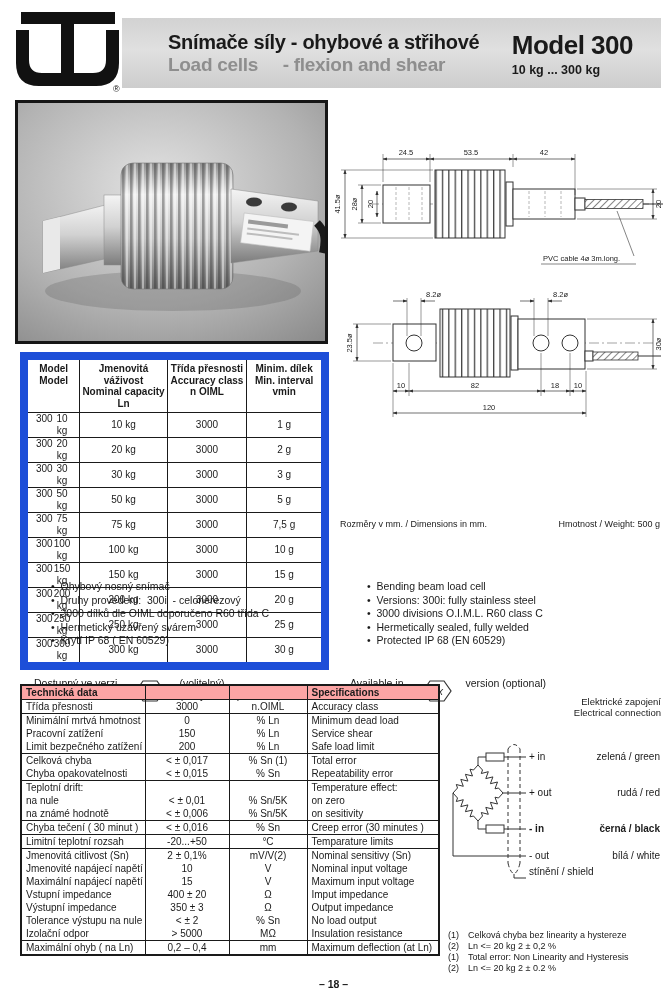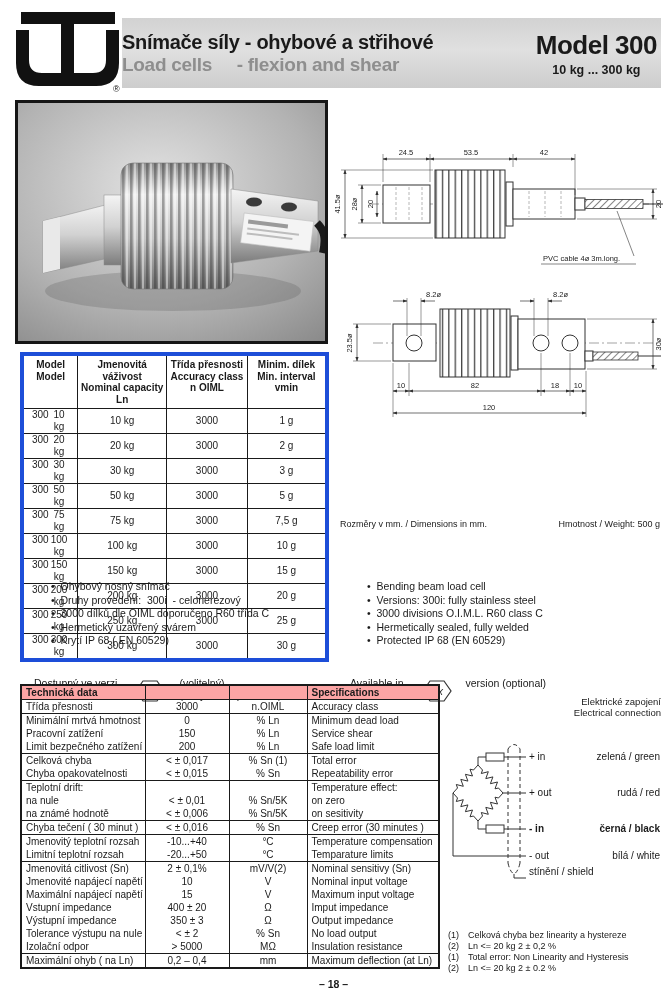--- a/index.html
+++ b/index.html
@@ -4,39 +4,39 @@
 <style>
   html,body{margin:0;padding:0;background:#888;}
   .page{position:relative;width:667px;height:1008px;background:#fff;margin:0 auto;
         font-family:"Liberation Sans",sans-serif;color:#1a1a1a;overflow:hidden;}
 
   
   .logo{position:absolute;left:14px;top:10px;}
   .header-bar{position:absolute;left:122px;top:18px;width:539px;height:70px;
     background:linear-gradient(to bottom,#d2d2d2,#e0e0e0 45%,#cdcdcd);
     display:flex;justify-content:space-between;align-items:center;}
-  .titles{}
+  .titles{padding-left:12px;margin-left:34px;}
   .title-cs{font-size:20px;font-weight:bold;letter-spacing:-0.3px;}
   .title-en{font-size:19px;font-weight:bold;color:#8e8e8e;white-space:pre;letter-spacing:-0.3px;}
-  .model-box{text-align:center;padding-right:4px;}
+  .model-box{text-align:left;padding-right:28px;}
   .model-name{font-size:26px;font-weight:bold;letter-spacing:-0.5px;}
   .model-range{font-size:12.5px;font-weight:bold;margin-top:2px;}
 
   
   .photo{position:absolute;left:15px;top:100px;width:307px;height:238px;border:3px solid #161616;}
 
   
   .drawings{position:absolute;left:333px;top:142px;width:332px;height:286px;}
   .dwg text{font-size:7.5px;fill:#222;}
   .dim-note{position:absolute;left:340px;top:519px;font-size:9px;}
   .weight-note{position:absolute;left:470px;top:519px;width:190px;text-align:right;font-size:9px;}
 
   
   table{border-collapse:collapse;}
-  .models-table{position:absolute;left:20px;top:352px;width:309px;border:4px solid #1d4ed8;}
+  .models-table{position:absolute;left:20px;top:352px;width:309px;border:8px solid #1d4ed8;}
   .models-table th,.models-table td{border:1px solid #1a1a1a;font-size:10px;padding:0;}
   .models-table th{font-weight:bold;line-height:11.5px;padding:3px 1px;text-align:center;vertical-align:top;}
   .models-table td{height:13px;text-align:center;line-height:12px;}
   .mcol1{display:flex;justify-content:space-between;padding:0 8px 0 8px;}
 
   
   .features{position:absolute;font-size:10.5px;line-height:13.5px;}
   .features-cs{left:22px;top:551px;width:308px;}
   .features-en{left:338px;top:551px;width:325px;}
   .features ul{margin:12px;padding:17px;list-style:none;}
@@ -513,26 +513,20 @@
           <td>&lt; ± 0,006</td>
           <td>% Sn/5K</td>
           <td>on sesitivity</td>
         </tr>
         <tr class="gend">
           <td>Chyba tečení ( 30 minut )</td>
           <td>&lt; ± 0,016</td>
           <td>% Sn</td>
           <td>Creep error (30 minutes )</td>
         </tr>
-        <tr>
-          <td>Jmenovitý teplotní rozsah</td>
-          <td>-10...+40</td>
-          <td>°C</td>
-          <td>Temperature compensation</td>
-        </tr>
         <tr class="gend">
           <td>Limitní teplotní rozsah</td>
           <td>-20...+50</td>
           <td>°C</td>
           <td>Temparature limits</td>
         </tr>
         <tr>
           <td>Jmenovitá citlivost (Sn)</td>
           <td>2 ± 0,1%</td>
           <td>mV/V(2)</td>

